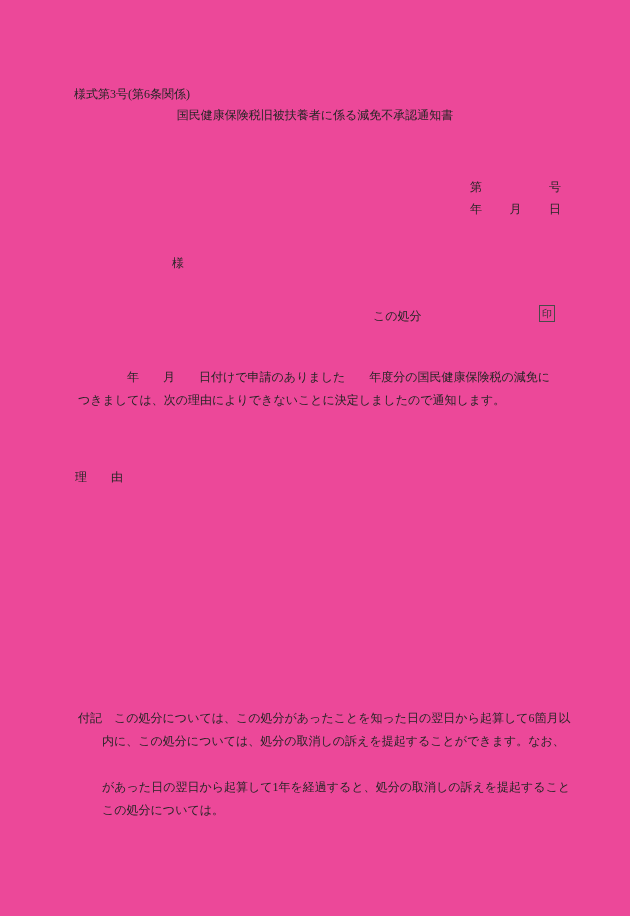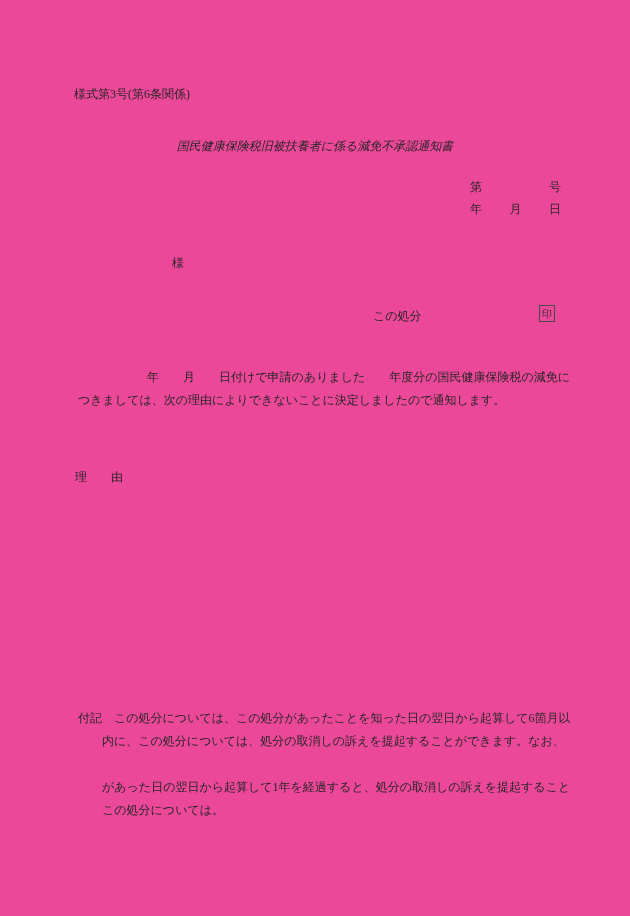--- a/index.html
+++ b/index.html
@@ -17,24 +17,23 @@
     font-size: 12px;
     line-height: 1;
     overflow: hidden;
   }
   .abs { position: absolute; white-space: pre; }
 
   .form-number { left: 74px; top: 88px; }
 
   .doc-title {
     left: 50%;
-    top: 140px;
+    top: 109px;
     transform: translateX(-50%);
     white-space: nowrap;
-    font-style: italic;
   }
 
   .docno-row, .date-row {
     left: 470px;
     width: 91px;
     display: flex;
     justify-content: space-between;
   }
   .docno-row { top: 181px; }
   .date-row  { top: 203px; }
@@ -51,21 +50,21 @@
     height: 17px;
     border: 1px solid #4a4a4a;
     display: flex;
     align-items: center;
     justify-content: center;
     font-size: 10px;
     color: #333;
     box-sizing: border-box;
   }
 
-  .body-line1 { left: 92px; top: 371px; text-indent: 55px; }
+  .body-line1 { left: 72px; top: 371px; text-indent: 55px; }
   .body-line2 { left: 78px; top: 394px; }
 
   .reason-label { left: 75px; top: 472px; font-family: Liberation Mono, monospace; }
 
   .ps-line { left: 78px; }
   .ps-line.indent { padding-left: 24px; }
   .ps-0 { top: 712px; }
   .ps-1 { top: 735px; }
   .ps-2 { top: 758px; }
   .ps-3 { top: 781px; }

